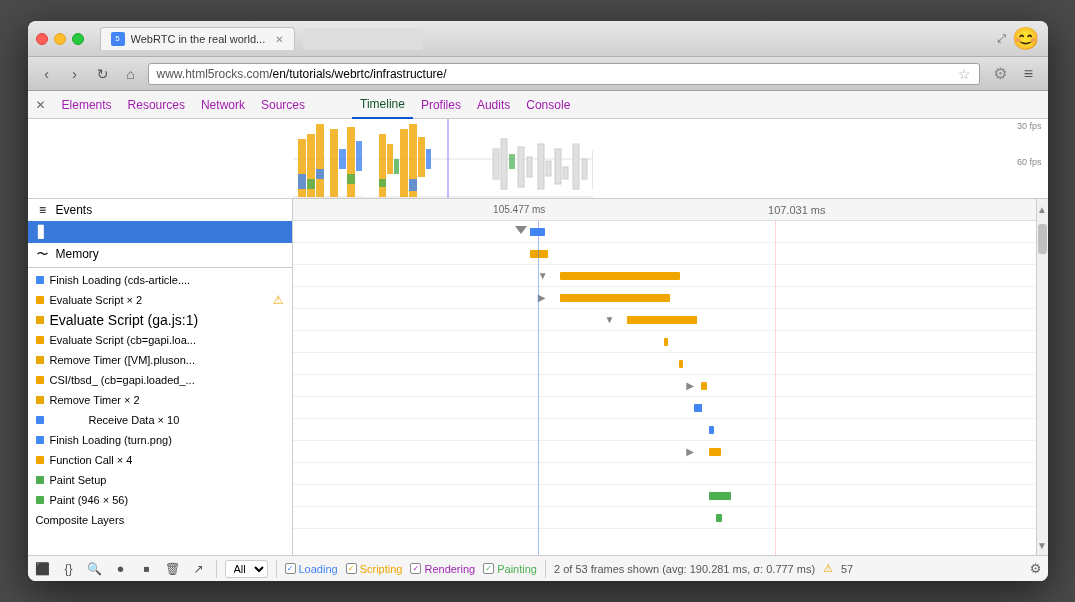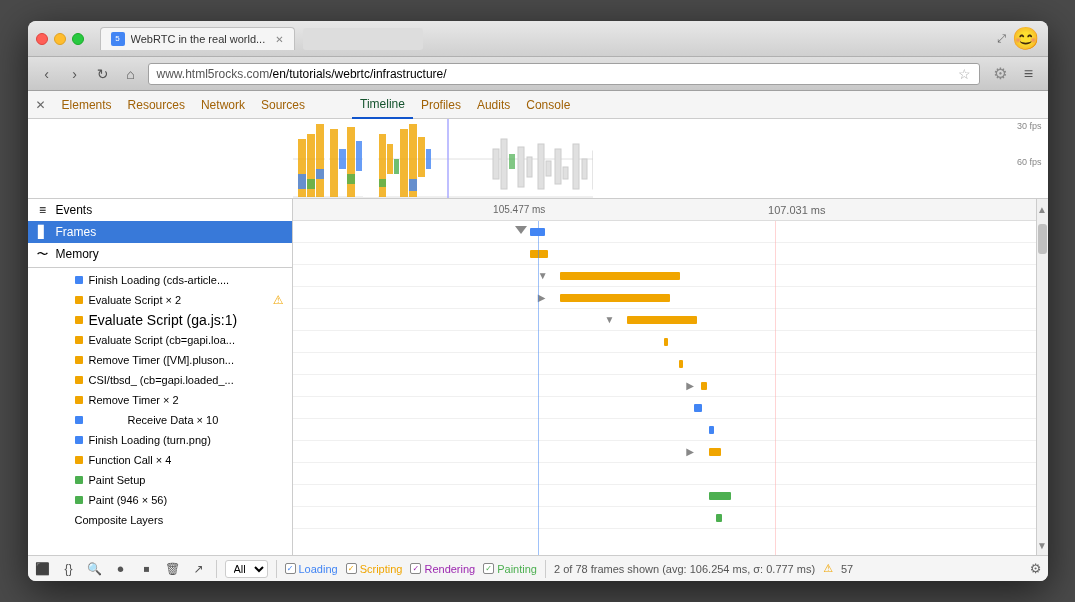--- a/index.html
+++ b/index.html
@@ -134,21 +134,21 @@
       border-bottom: 1px solid #ccc;
       height: 28px;
       display: flex;
       align-items: center;
       padding: 0 8px;
     }
     .dt-close { color: #666; font-size: 12px; margin-right: 8px; cursor: pointer; }
     .dt-nav-item {
       padding: 4px 8px;
       font-size: 12px;
-      color: #a16207;
+      color: #a21caf;
       cursor: pointer;
       height: 28px;
       display: flex;
       align-items: center;
     }
     .dt-nav-item.active {
       color: #14532d;
       border-bottom: 2px solid #1155cc;
       font-weight: 500;
       margin-left: 39px;
@@ -301,21 +301,20 @@
       position: absolute;
       left: 265px;
       right: 0;
       top: 0;
       height: 80px;
     }
 
     .sidebar-scroll {
       overflow-y: auto;
       flex: 1;
-      padding-left: 39px;
     }
 
     .truncate {
       white-space: nowrap;
       overflow: hidden;
       text-overflow: ellipsis;
     }
   </style>
 </head>
 <body>
@@ -463,21 +462,20 @@
     <div class="content-area">
 
       <div class="sidebar">
 
         <div class="sidebar-item">
           <span class="sidebar-item-icon">≡</span>
           <span class="sidebar-item-label">Events</span>
         </div>
         <div class="sidebar-item selected">
           <span class="sidebar-item-icon" style="color:white;">▋</span>
-          <span class="sidebar-item-label">Frames</span>
         </div>
         <div class="sidebar-item">
           <span class="sidebar-item-icon">〜</span>
           <span class="sidebar-item-label">Memory</span>
         </div>
 
         <div style="height:1px;background:#ccc;margin:2px 0;"></div>
 
         <div class="sidebar-scroll">
           <div class="sidebar-item" style="height:20px;">
@@ -652,18 +650,18 @@
         </div>
       <span style="color:#9c27b0;">Rendering</span>
     </div>
     <div class="filter-check">
       <div class="check-box">
           <span style="color:#4caf50;font-size:8px;">✓</span>
         </div>
       <span style="color:#4caf50;">Painting</span>
     </div>
     <div class="status-divider"></div>
-    <span class="status-text">2 of 78 frames shown (avg: 106.254 ms, σ: 0.777 ms)</span>
+    <span class="status-text">2 of 53 frames shown (avg: 190.281 ms, σ: 0.777 ms)</span>
     <span class="status-warning">⚠</span>
     <span class="status-text">57</span>
     <div style="margin-left:auto;" class="gear-icon">⚙</div>
   </div>
 </div>
 
 </body></html>

